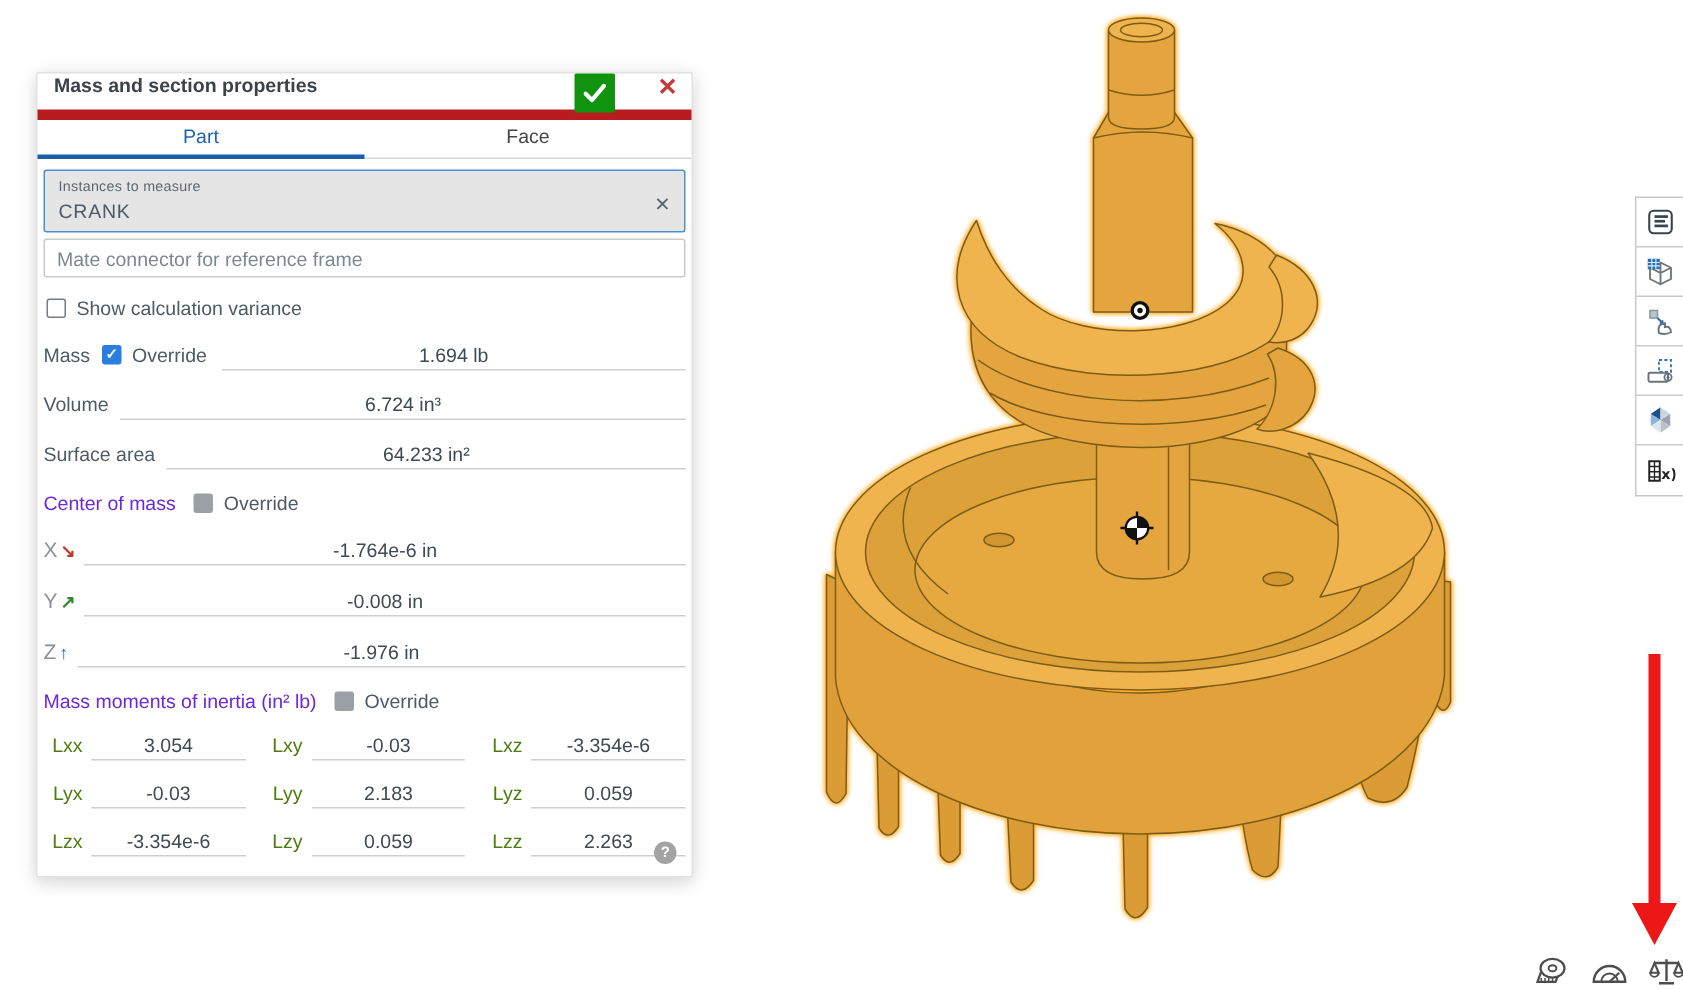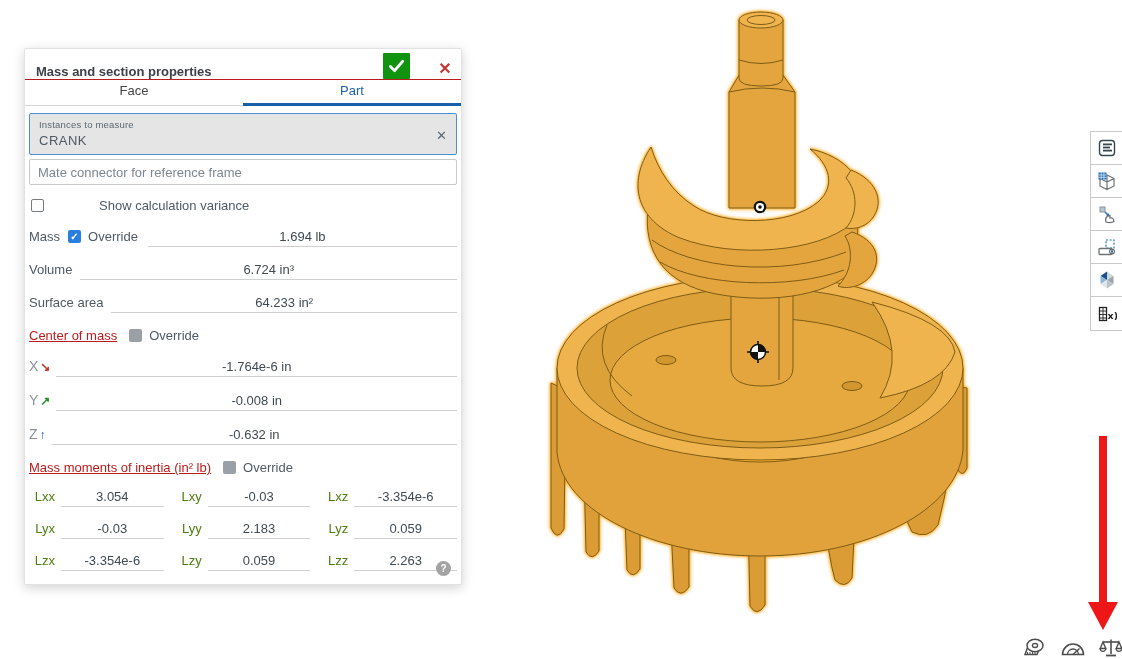--- a/index.html
+++ b/index.html
@@ -9,22 +9,22 @@
     font-family:"Liberation Sans", sans-serif;
     -webkit-font-smoothing:antialiased;
   }
   
   .dialog{
     position:absolute;left:24px;top:48px;width:438px;height:537px;
     background:#fff;border:1px solid #e2e2e2;border-radius:2px;
     box-shadow:0 3px 12px rgba(0,0,0,.18);box-sizing:border-box;
   }
   .dlg-header{
-    height:31px;display:flex;align-items:flex-end;padding:0 6px 0 11px;
-    border-bottom:1px solid #b91c1c;box-sizing:border-box;gap:20px;
+    height:31px;display:flex;align-items:flex-start;padding:0 6px 0 11px;
+    border-bottom:7px solid #b91c1c;box-sizing:border-box;gap:20px;
   }
   .dlg-title{flex:1;font-size:13px;font-weight:bold;color:#3b4248;}
   .btn-confirm{
     width:27px;height:26px;background:#109410;border:none;border-radius:1px;
     display:flex;align-items:center;justify-content:center;cursor:pointer;margin-right:5px;
   }
   .btn-close{
     width:20px;height:20px;background:none;border:none;cursor:pointer;
     color:#c23b39;font-size:16px;font-weight:bold;line-height:20px;padding:0;
   }
@@ -42,42 +42,42 @@
   .instances-clear{
     position:absolute;right:9px;top:50%;transform:translateY(-35%);
     color:#5b6770;font-size:13px;cursor:pointer;line-height:1;
   }
   .mate-input{
     margin-top:4px;width:100%;height:26px;box-sizing:border-box;
     border:1px solid #c9c9c9;border-radius:2px;padding:0 8px;font-size:13px;
     font-family:"Liberation Sans", sans-serif;color:#3f4a52;background:#fff;
   }
   .mate-input::placeholder{color:#7d8790;opacity:1;}
-  .check-row{display:flex;align-items:center;margin:13px 0 0 2px;gap:48px;}
+  .check-row{display:flex;align-items:center;margin:13px 0 0 2px;}
   .cb{width:13px;height:13px;border-radius:2px;box-sizing:border-box;flex:none;}
   .cb-empty{border:1px solid #767c82;background:#fff;}
   .cb-checked{background:#2a7ede;position:relative;}
   .cb-checked::after{
     content:"✓";position:absolute;left:0;top:0;width:13px;height:13px;
     color:#fff;font-size:10px;line-height:13px;text-align:center;font-weight:bold;
   }
   .cb-disabled{background:#9aa0a6;}
   .check-row .cb-label{font-size:13px;color:#4e5a64;margin-left:7px;}
   .vrow{display:flex;align-items:baseline;margin-top:15px;}
   .vrow .lbl{font-size:13px;color:#4e5a64;margin-right:8px;white-space:nowrap;}
   .vrow .cb{position:relative;top:2px;margin-right:7px;}
   .vrow .ovr{font-size:13px;color:#4e5a64;margin-right:10px;}
   .field{flex:1;border-bottom:1px solid #cfcfcf;text-align:center;font-size:13px;color:#3f4a52;padding:0 2px 2px 2px;min-width:0;}
   .axis{font-size:14px;color:#8a9299;margin-right:2px;}
   .axis-arrow{font-size:12px;margin-right:6px;font-weight:bold;}
   .arrow-x{color:#c0392b;}
   .arrow-y{color:#2e8b2e;}
   .arrow-z{color:#2456c4;}
   .section-row{display:flex;align-items:center;margin-top:15px;}
-  .section-row .lbl{font-size:13px;color:#b91c1c;margin-right:12px;text-decoration:underline;}
+  .section-row .lbl{font-size:13px;color:#6d28d9;margin-right:12px;}
   .section-row .cb{margin-right:7px;}
   .section-row .ovr{font-size:13px;color:#4e5a64;}
   .inertia-grid{display:grid;grid-template-columns:1fr 1fr 1fr;column-gap:12px;row-gap:14px;margin-top:14px;}
   .icell{display:flex;align-items:baseline;}
   .icell .lbl{font-size:13px;color:#4d7c0f;margin-right:6px;width:26px;text-align:right;}
   .icell .field{font-size:13px;}
   .help-btn{
     position:absolute;right:10px;bottom:8px;width:15px;height:15px;border-radius:50%;
     background:#a3a3a3;color:#fff;font-size:10px;font-weight:bold;text-align:center;line-height:15px;cursor:pointer;
   }
@@ -170,22 +170,22 @@
     <span class="dlg-title">Mass and section properties</span>
     <button class="btn-confirm">
       <svg width="16" height="14" viewBox="0 0 16 14">
         <path d="M1.5,7.5 L6,12 L14.5,2" fill="none" stroke="#fff" stroke-width="3" stroke-linecap="round" stroke-linejoin="round"></path>
       </svg>
     </button>
     <button class="btn-close"><span>✕</span></button>
   </div>
 
   <div class="tabs">
+    <div class="tab active">Part</div>
     <div class="tab">Face</div>
-    <div class="tab active">Part</div>
   </div>
 
   <div class="dlg-body">
     <div class="instances-box">
       <div class="instances-label">Instances to measure</div>
       <div class="instances-value">CRANK</div>
       <span class="instances-clear">✕</span>
     </div>
 
     <input class="mate-input" type="text" placeholder="Mate connector for reference frame" style="">
@@ -224,21 +224,21 @@
       <span class="field">-1.764e-6 in</span>
     </div>
     <div class="vrow">
       <span class="axis">Y</span>
       <span class="axis-arrow arrow-y">↗</span>
       <span class="field">-0.008 in</span>
     </div>
     <div class="vrow">
       <span class="axis">Z</span>
       <span class="axis-arrow arrow-z">↑</span>
-      <span class="field">-0.632 in</span>
+      <span class="field">-1.976 in</span>
     </div>
 
     <div class="section-row">
       <span class="lbl">Mass moments of inertia (in² lb)</span>
       <span class="cb cb-disabled"></span>
       <span class="ovr">Override</span>
     </div>
 
     <div class="inertia-grid">
       <div class="icell">

